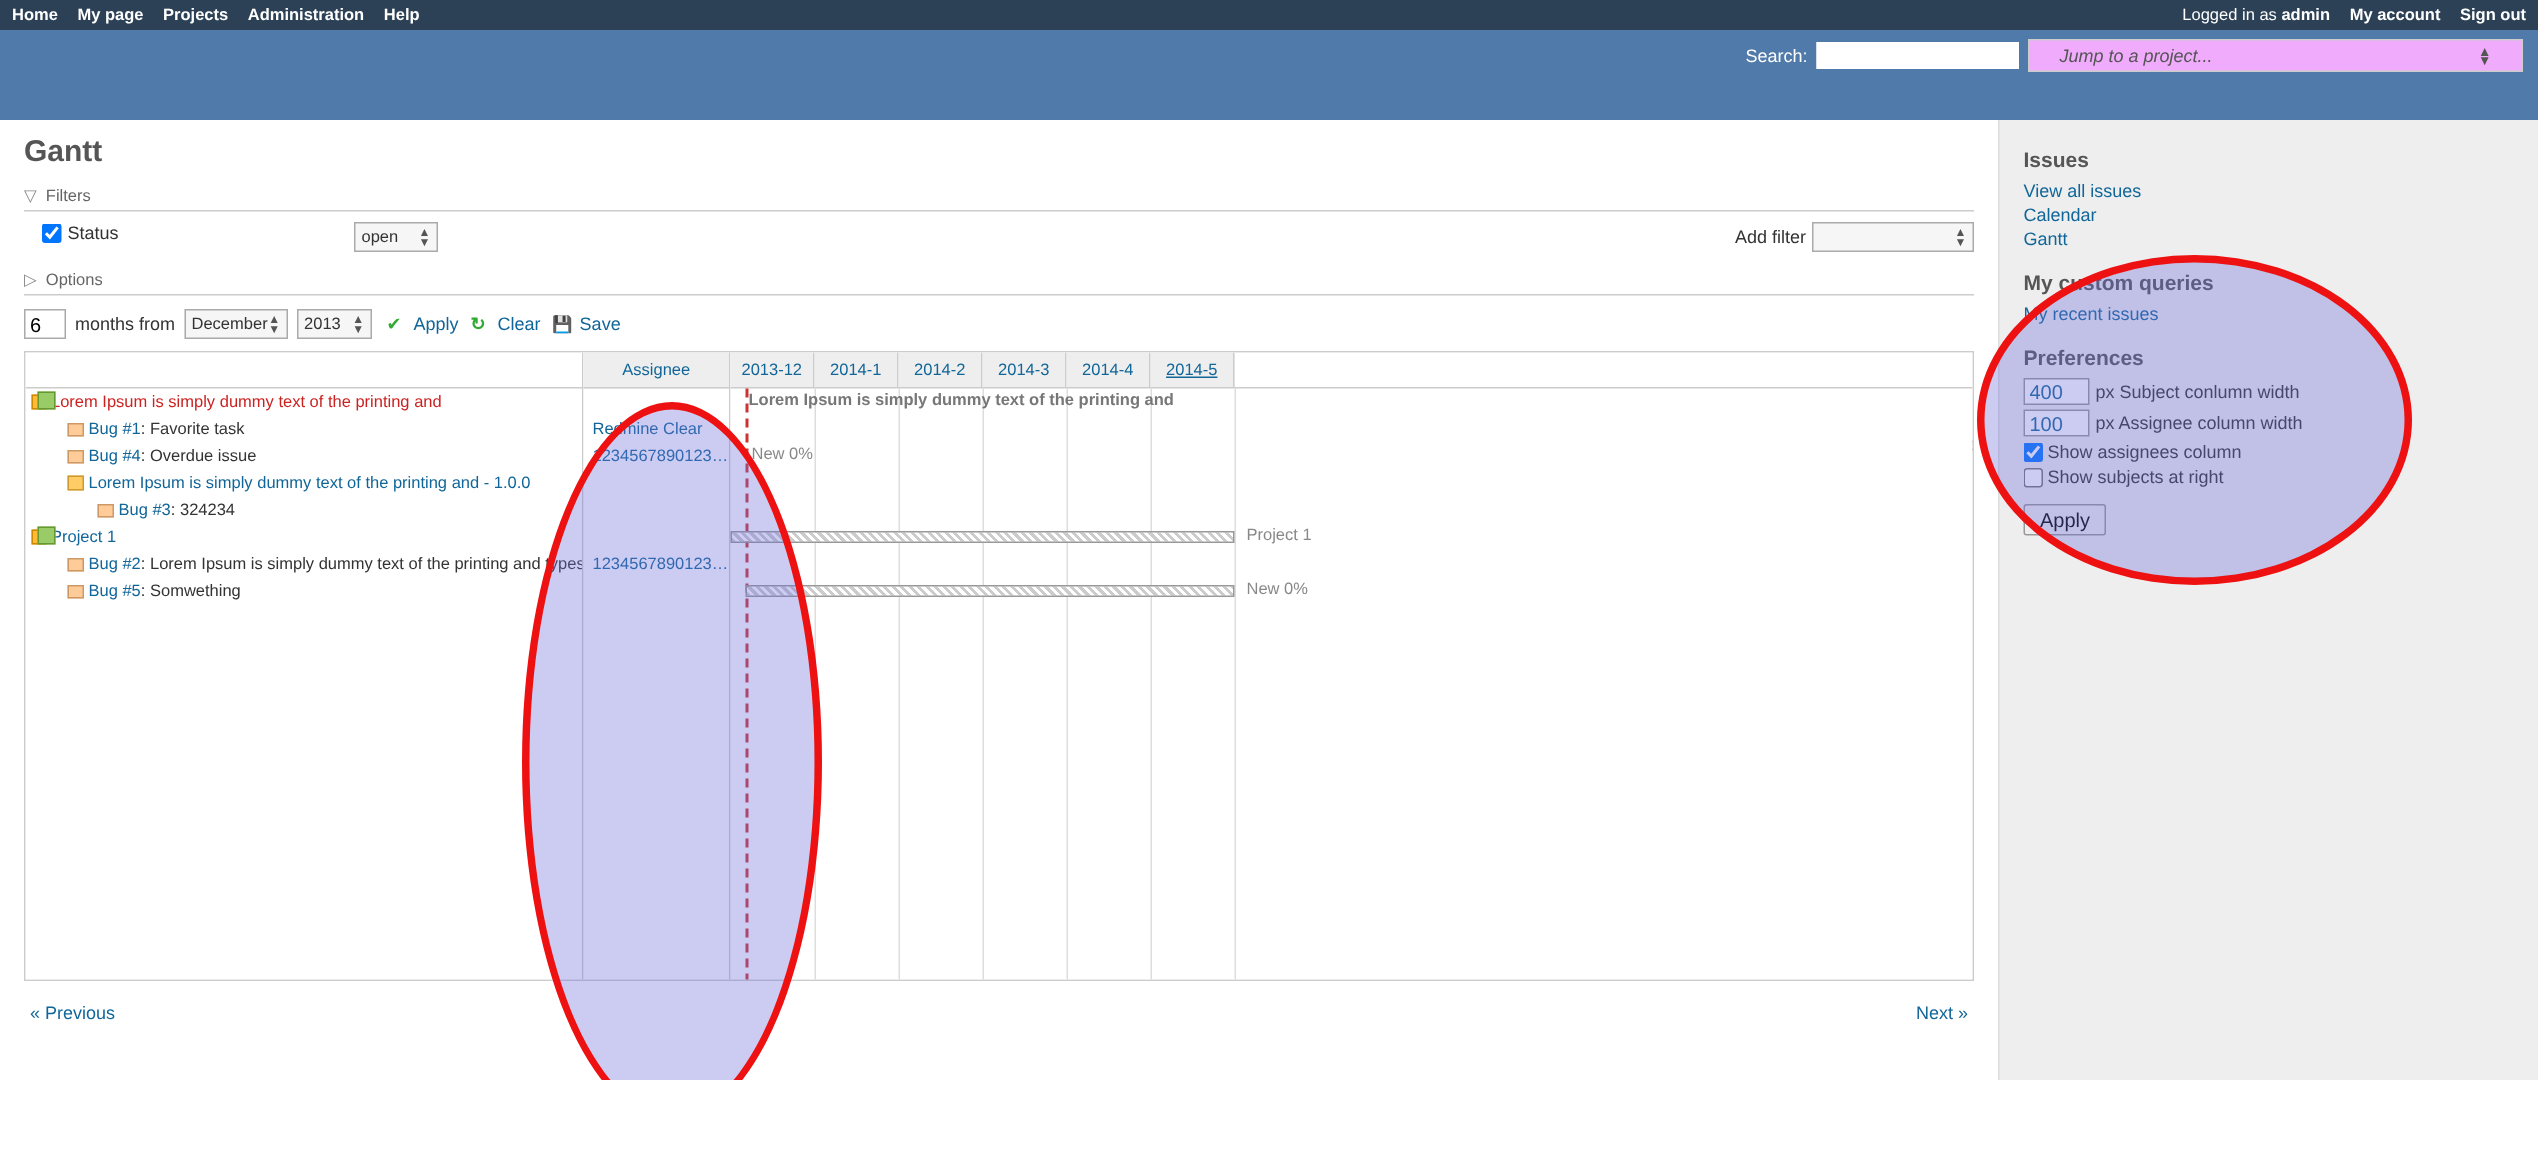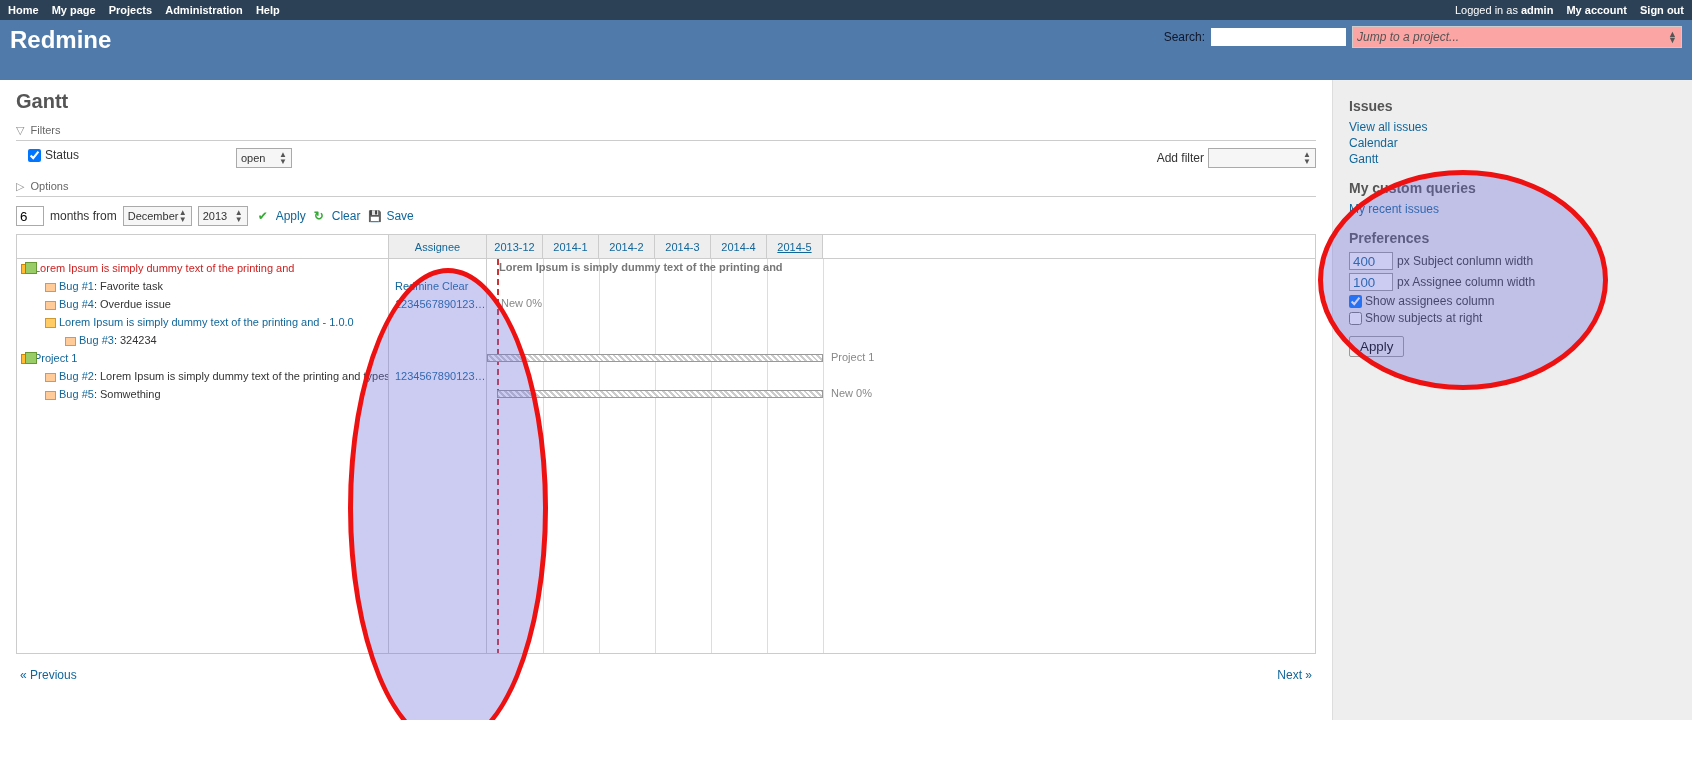--- a/index.html
+++ b/index.html
@@ -33,30 +33,30 @@
 #header h1 { font-family: "Trebuchet MS", Verdana, sans-serif; font-size: 24px; font-weight: bold; }
 #quick-search {
   position: absolute;
   right: 10px;
   top: 6px;
   display: flex;
   align-items: center;
   gap: 6px;
   color: #fff;
 }
-#quick-search label { color: #0f172a; }
+#quick-search label { color: #ffffff; }
 #quick-search input { width: 135px; height: 18px; border: 1px solid #fff; }
 #project-jump {
   width: 330px;
   height: 22px;
-  background: #fca5a5;
+  background: #f0abfc;
   border: 1px solid #ccc;
   color: #555;
   font-style: italic;
-  padding: 2px 4px;
+  padding: 2px 20px;
   display: flex;
   align-items: center;
   justify-content: space-between;
 }
 #project-jump .arrows { font-style: normal; font-size: 9px; color: #555; line-height: 6px; }
 
 
 #main { display: flex; background: #fff; }
 #content {
   flex: 1;
@@ -177,21 +177,20 @@
   <div class="right">
     <span class="logged">
       <span>Logged in as </span><b>admin</b>
     </span>
     <a href="#">My account</a>
     <a href="#">Sign out</a>
   </div>
 </div>
 
 <div id="header">
-  <h1>Redmine</h1>
   <div id="quick-search">
     <label>Search:</label>
     <input type="text" style="">
     <div id="project-jump">
       <span>Jump to a project...</span>
       <span class="arrows">▲<br>▼</span>
     </div>
   </div>
 </div>
 

